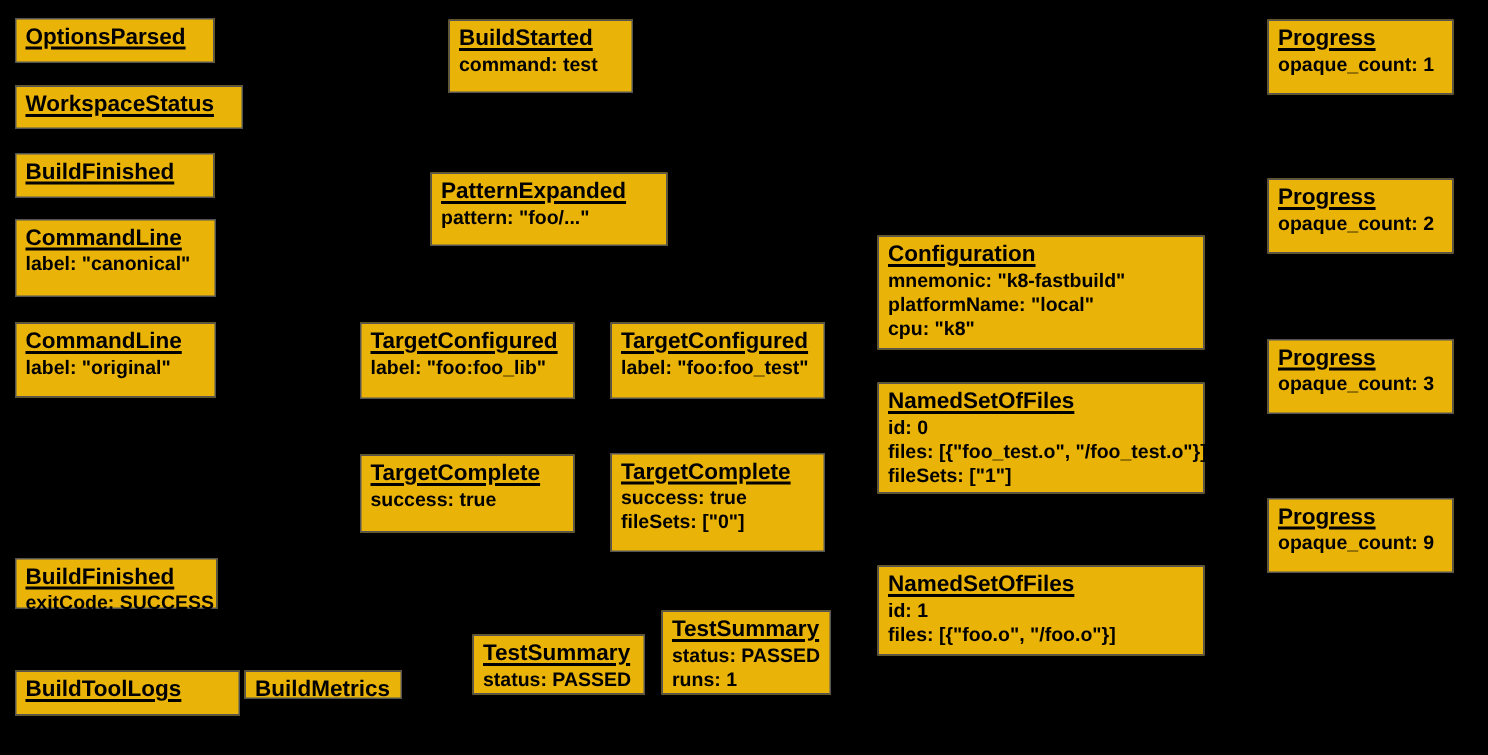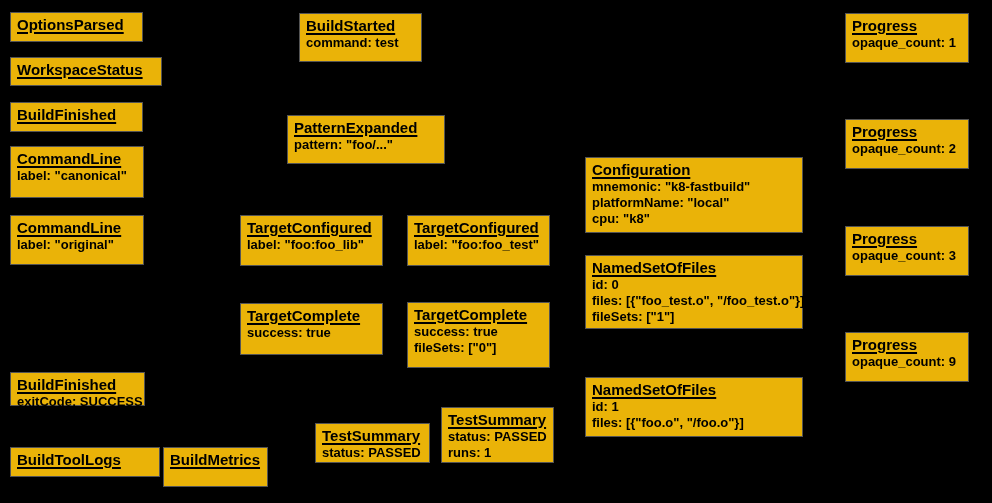--- a/index.html
+++ b/index.html
@@ -69,21 +69,21 @@
 
   <div class="node" style="left:10px;top:372px;width:135px;height:34px">
     <div class="node-title">BuildFinished</div>
     <div class="node-line">exitCode: SUCCESS</div>
   </div>
 
   <div class="node" style="left:10px;top:447px;width:150px;height:30px">
     <div class="node-title">BuildToolLogs</div>
   </div>
 
-  <div class="node" style="left:163px;top:447px;width:105px;height:40px">
+  <div class="node" style="left:163px;top:447px;width:105px;height:19px">
     <div class="node-title">BuildMetrics</div>
   </div>
 
   <div class="node" style="left:299px;top:13px;width:123px;height:49px">
     <div class="node-title">BuildStarted</div>
     <div class="node-line">command: test</div>
   </div>
 
   <div class="node" style="left:287px;top:115px;width:158px;height:49px">
     <div class="node-title">PatternExpanded</div>

